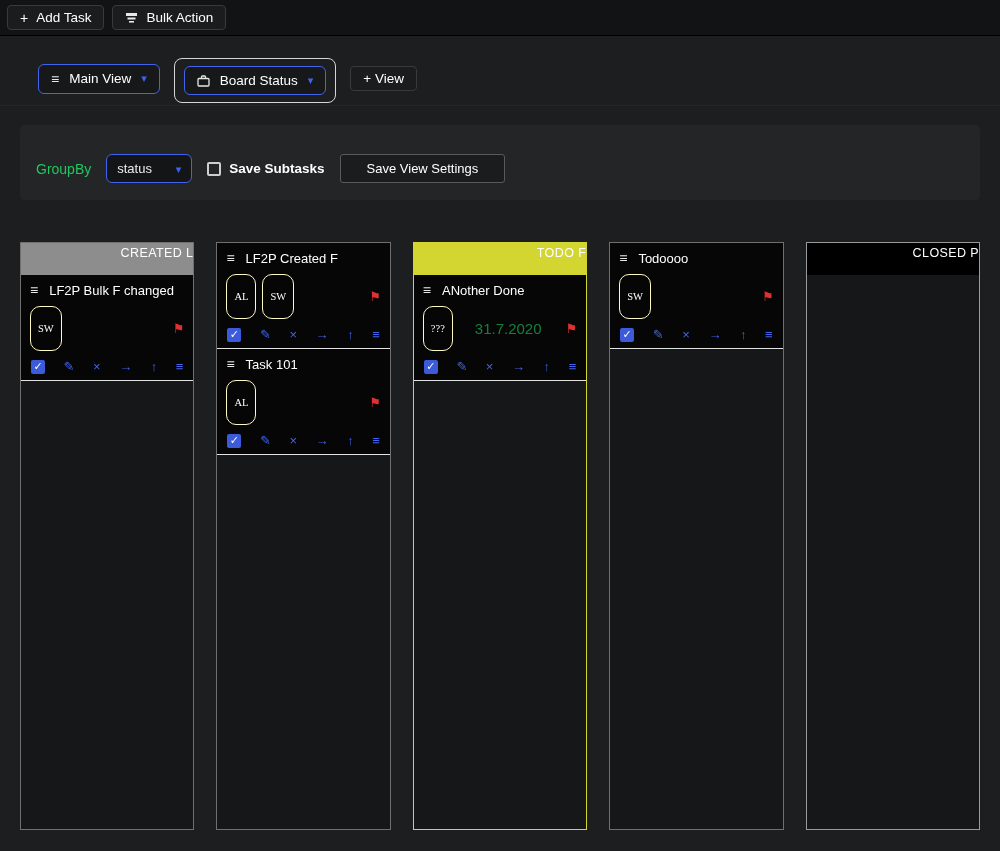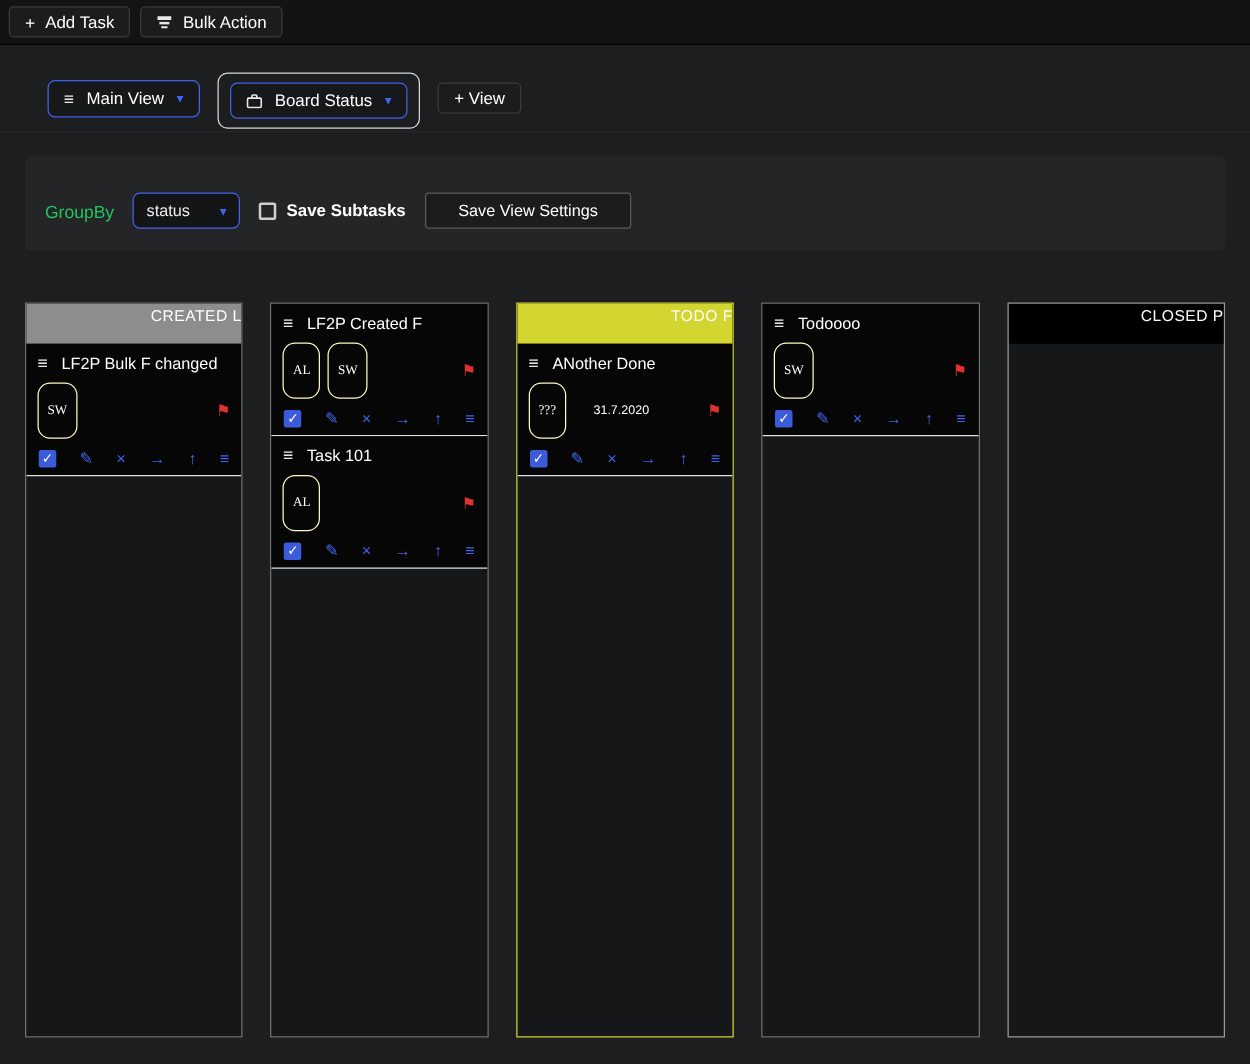--- a/index.html
+++ b/index.html
@@ -166,21 +166,21 @@
     min-height: 26px;
   }
   .badge {
     border: 1px solid #fef9c3;
     border-radius: 10px;
     padding: 16px 7px;
     font-size: 10.5px;
     color: #fff;
     font-family: Liberation Serif, serif;
   }
-  .card-date { font-size: 10px; color: #ffffff; margin-left: 16px; }
+  .card-date { font-size: 15px; color: #15803d; margin-left: 16px; }
   .flag { margin-left: auto; color: #e03131; font-size: 13px; cursor: pointer; }
   .card-actions {
     display: flex;
     align-items: center;
     justify-content: space-between;
     padding: 3px 10px 6px;
   }
   .action { color: #4263eb; font-size: 13px; cursor: pointer; }
   .checkbox-checked {
     width: 14px; height: 14px;

